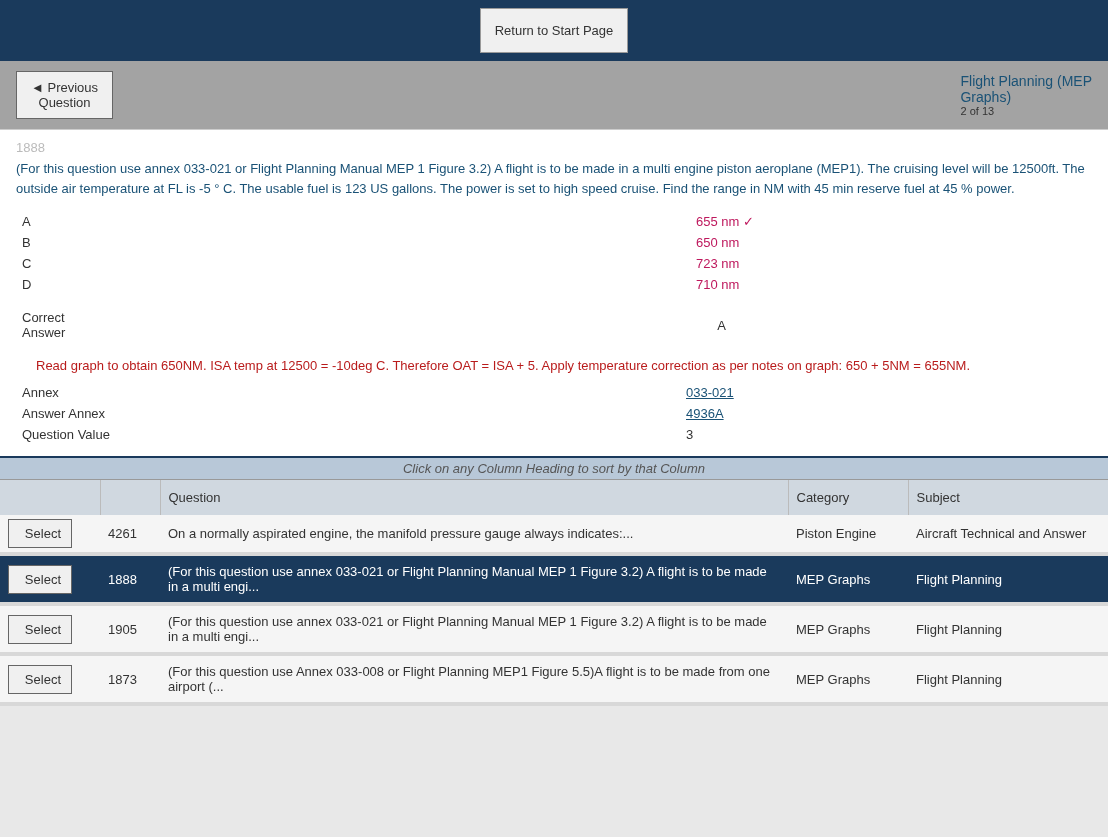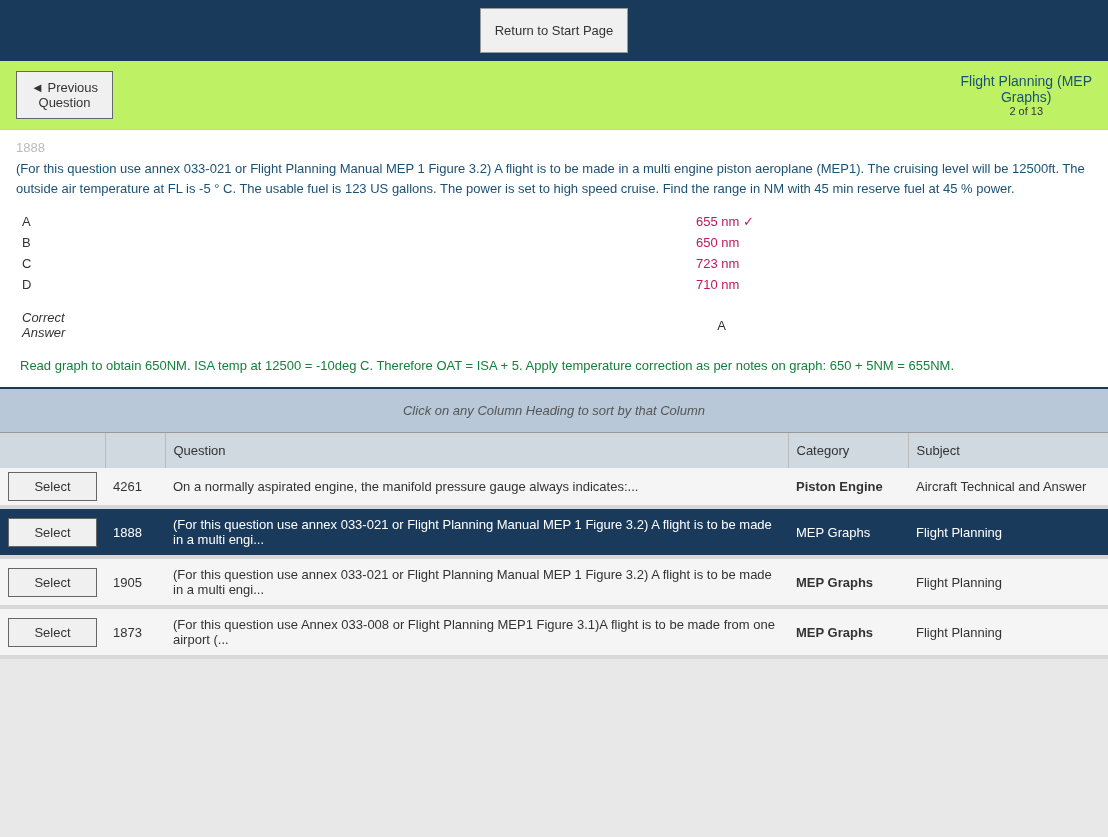--- a/index.html
+++ b/index.html
@@ -15,37 +15,36 @@
       background: #f0f0f0;
       border: 1px solid #999;
       padding: 14px 14px;
       font-size: 13px;
       cursor: pointer;
       color: #333;
     }
 
     
     .header {
-      background: #bef264;
+      background: #a3a3a3;
       display: flex;
       align-items: center;
       justify-content: space-between;
       padding: 10px 16px;
       border-bottom: 1px solid #ccc;
     }
     .header .nav-btn {
       background: #f0f0f0;
       border: 1px solid #666;
       padding: 8px 14px;
       cursor: pointer;
       font-size: 13px;
       color: #333;
     }
     .header .center-info {
-      text-align: center;
       color: #1a5276;
       font-size: 14px;
     }
     .header .center-info .counter {
       color: #333;
       font-size: 11px;
     }
 
     
     .question-area {
@@ -70,28 +69,29 @@
       width: 100%;
       margin-bottom: 10px;
     }
     .answers-table td {
       padding: 2px 4px;
       font-size: 13px;
       color: #333;
     }
     .answers-table .option-letter { width: 30px; }
     .answers-table .option-value { color: #be185d; }
-    .correct-label { color: #333; font-weight: normal; font-style: italic; }
+    .correct-label { color: #333; font-weight: normal; }
     .correct-value { color: #333; }
 
     
     .explanation {
-      color: #15803d;
+      color: #b91c1c;
       font-size: 13px;
       padding: 4px 4px;
+      margin-left: 16px;
     }
 
     
     .info-table {
       width: 100%;
       margin-top: 4px;
     }
     .info-table td {
       padding: 2px 4px;
       font-size: 13px;
@@ -99,21 +99,21 @@
     }
     .info-table a {
       color: #1a5276;
       text-decoration: underline;
     }
 
     
     .sort-bar {
       background: #b8c8d8;
       text-align: center;
-      padding: 14px;
+      padding: 3px;
       font-style: italic;
       color: #555;
       font-size: 13px;
       border-bottom: 1px solid #999;
     }
 
     
     .question-table {
       width: 100%;
       border-collapse: collapse;
@@ -156,33 +156,34 @@
     }
 
     
     .select-btn {
       background: #f0f0f0;
       border: 1px solid #666;
       padding: 6px 10px;
       cursor: pointer;
       font-size: 13px;
       color: #333;
-      width: 89px;
+      width: 64px;
+      text-align: right;
     }
     .selected-row .select-btn {
       background: #f0f0f0;
       color: #333;
     }
 
     .col-id { width: 60px; }
     .col-category { width: 120px; }
     .col-subject { width: 200px; }
 
     
-    .cat-cell { color: #1a5276; font-weight: bold; }
+    .cat-cell { color: #1a5276; }
   </style>
 </head>
 <body>
 
 <div class="top-bar">
   <button>Return to Start Page</button>
 </div>
 
 <div class="header">
   <button class="nav-btn">
@@ -229,20 +230,39 @@
       <tr>
         <td class="option-letter correct-label">Correct Answer</td>
         <td style="width:640px"></td>
         <td class="correct-value">A</td>
       </tr>
     </tbody>
   </table>
 
   <div class="explanation">Read graph to obtain 650NM. ISA temp at 12500 = -10deg C. Therefore OAT = ISA + 5. Apply temperature correction as per notes on graph: 650 + 5NM = 655NM.</div>
 
+  <table class="info-table">
+    <tbody>
+      <tr>
+        <td style="width:200px">Annex</td>
+        <td style="width:460px"></td>
+        <td><a href="#">033-021</a></td>
+      </tr>
+      <tr>
+        <td>Answer Annex</td>
+        <td></td>
+        <td><a href="#">4936A</a></td>
+      </tr>
+      <tr>
+        <td>Question Value</td>
+        <td></td>
+        <td>3</td>
+      </tr>
+    </tbody>
+  </table>
 </div>
 
 <div class="sort-bar">Click on any Column Heading to sort by that Column</div>
 
 <table class="question-table">
   <thead>
     <tr>
       <th class="col-id"></th>
       <th class="col-id" style="width:40px"></th>
       <th>Question</th>
@@ -276,18 +296,18 @@
     <td class="col-id">1905</td>
     <td>(For this question use annex 033-021 or Flight Planning Manual MEP 1 Figure 3.2) A flight is to be made in a multi engi...</td>
     <td class="col-category cat-cell">MEP Graphs</td>
     <td class="col-subject">Flight Planning</td>
   </tr>
       <tr class="normal-row">
     <td style="width:100px; padding:4px 8px;">
       <button class="select-btn">Select</button>
     </td>
     <td class="col-id">1873</td>
-    <td>(For this question use Annex 033-008 or Flight Planning MEP1 Figure 3.1)A flight is to be made from one airport (...</td>
+    <td>(For this question use Annex 033-008 or Flight Planning MEP1 Figure 5.5)A flight is to be made from one airport (...</td>
     <td class="col-category cat-cell">MEP Graphs</td>
     <td class="col-subject">Flight Planning</td>
   </tr>
     </tbody>
 </table>
 
 </body></html>

